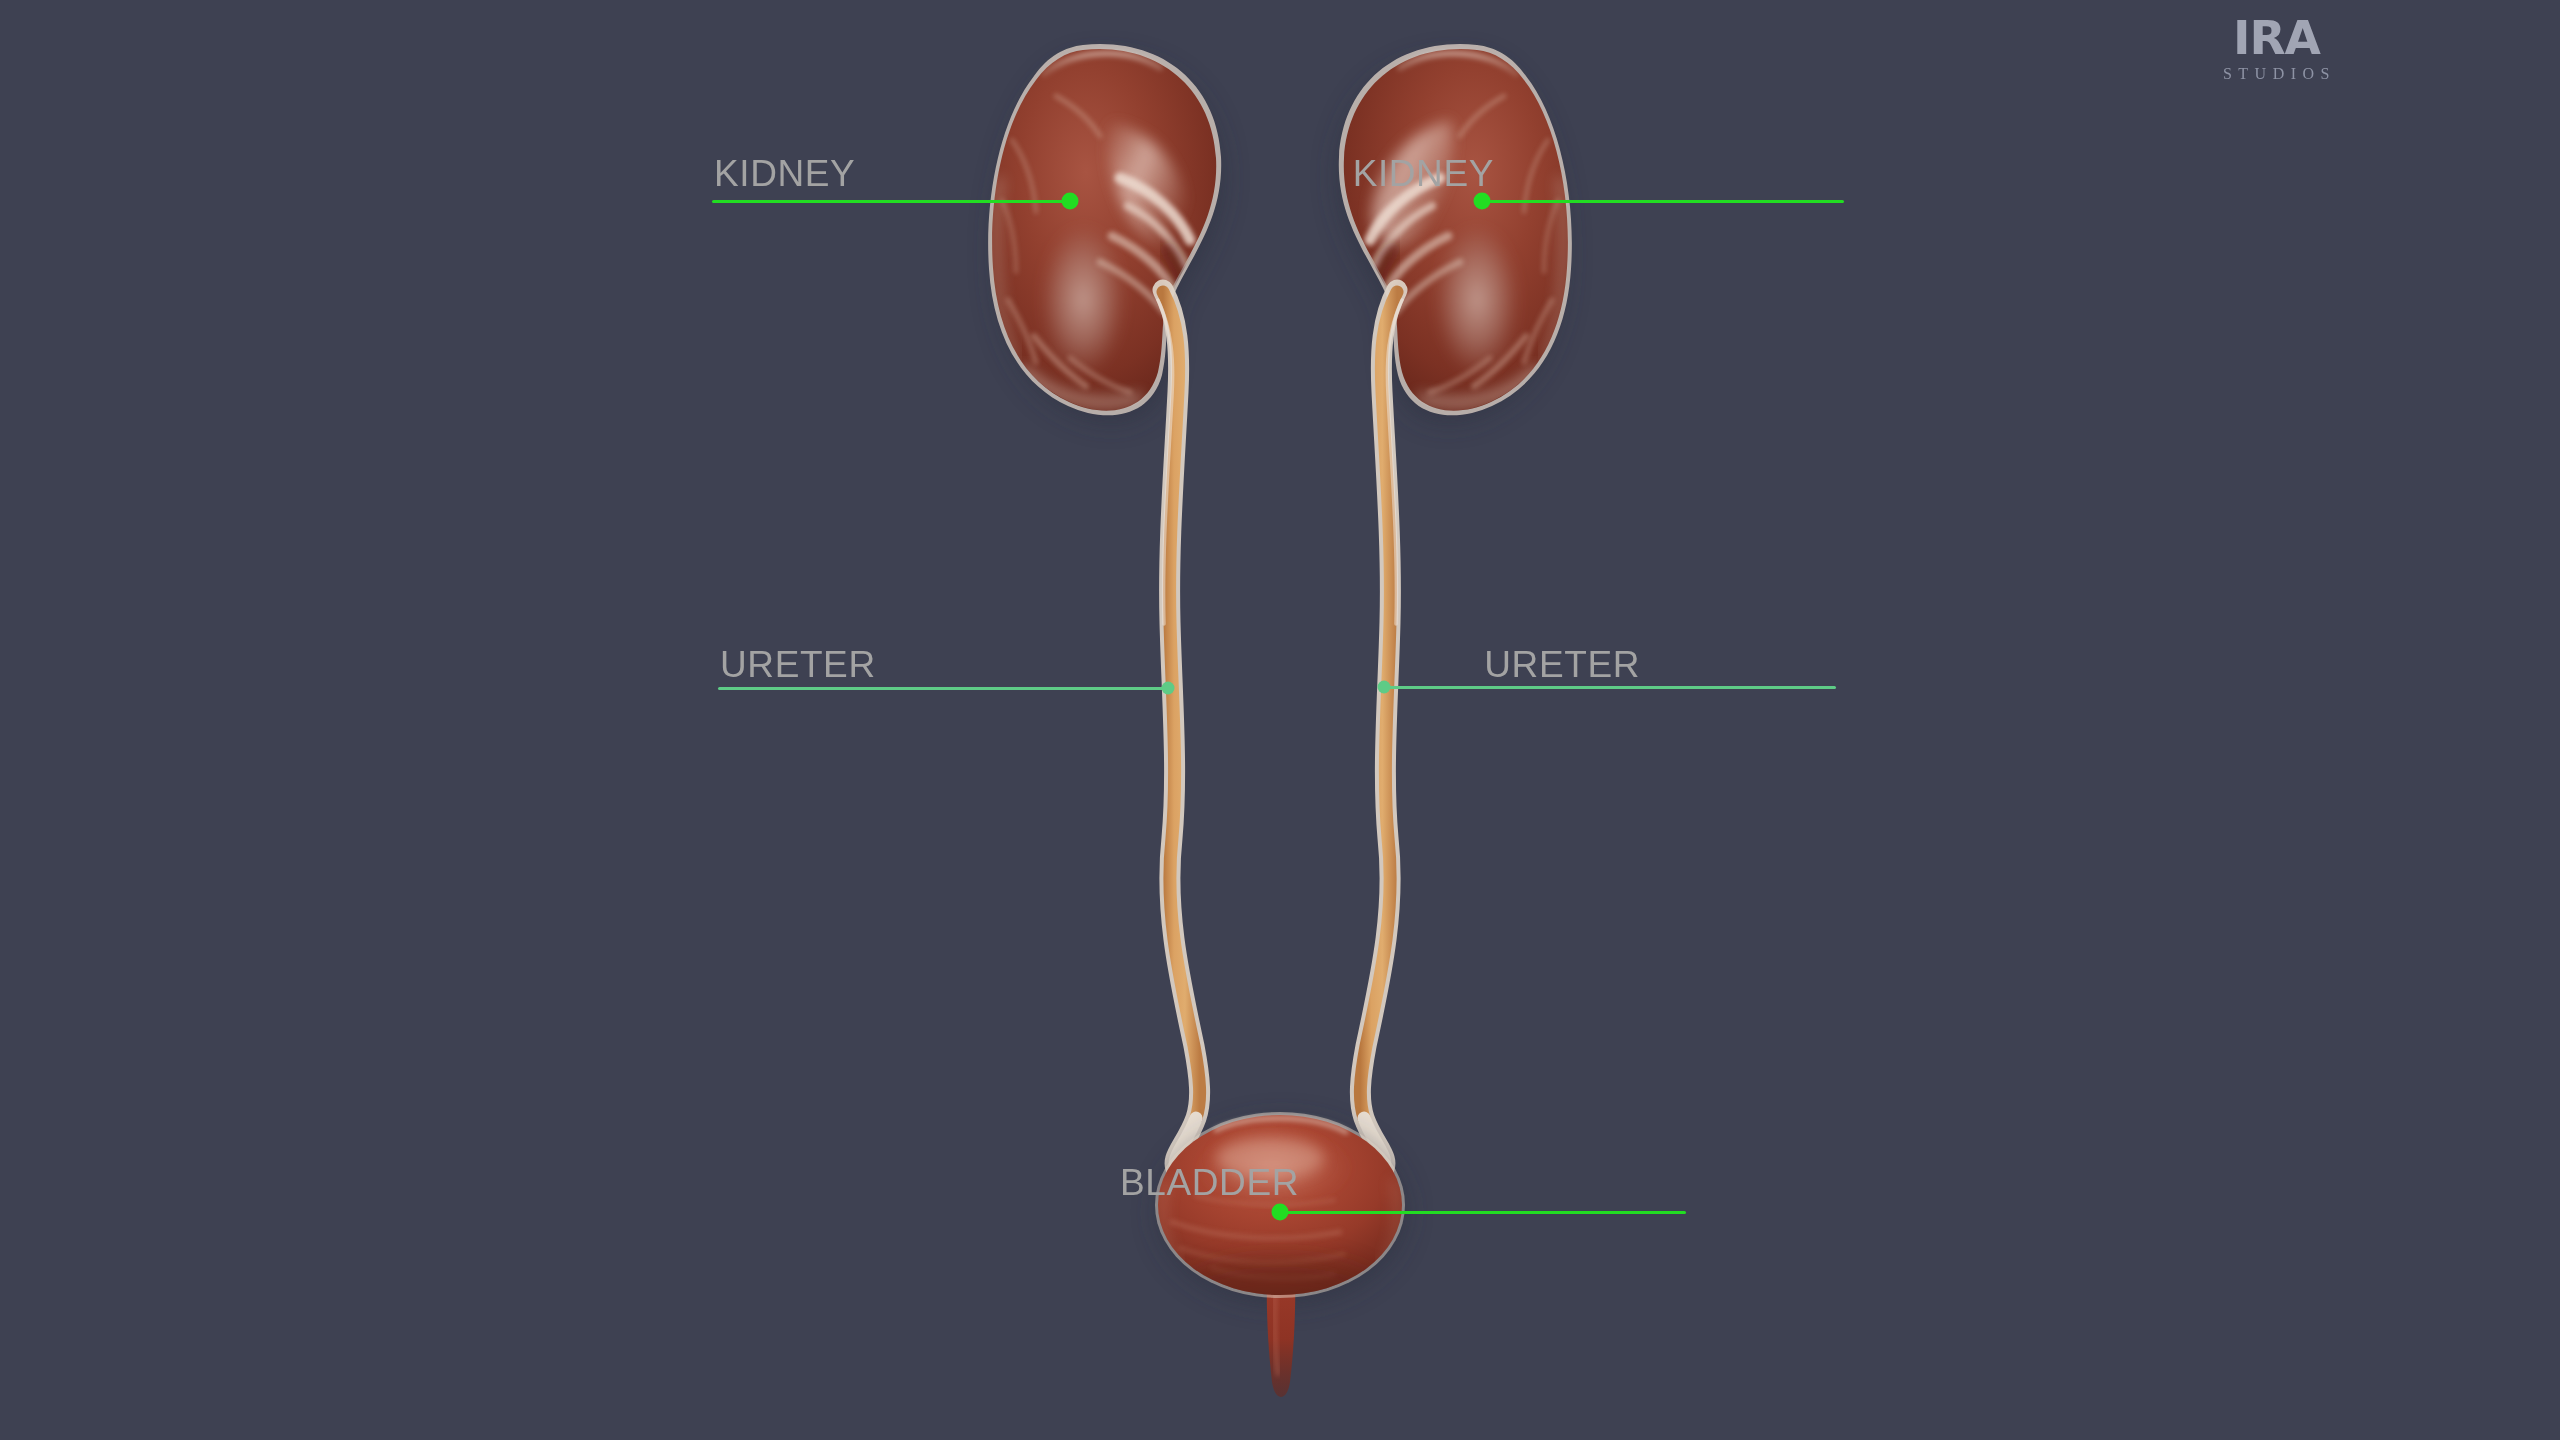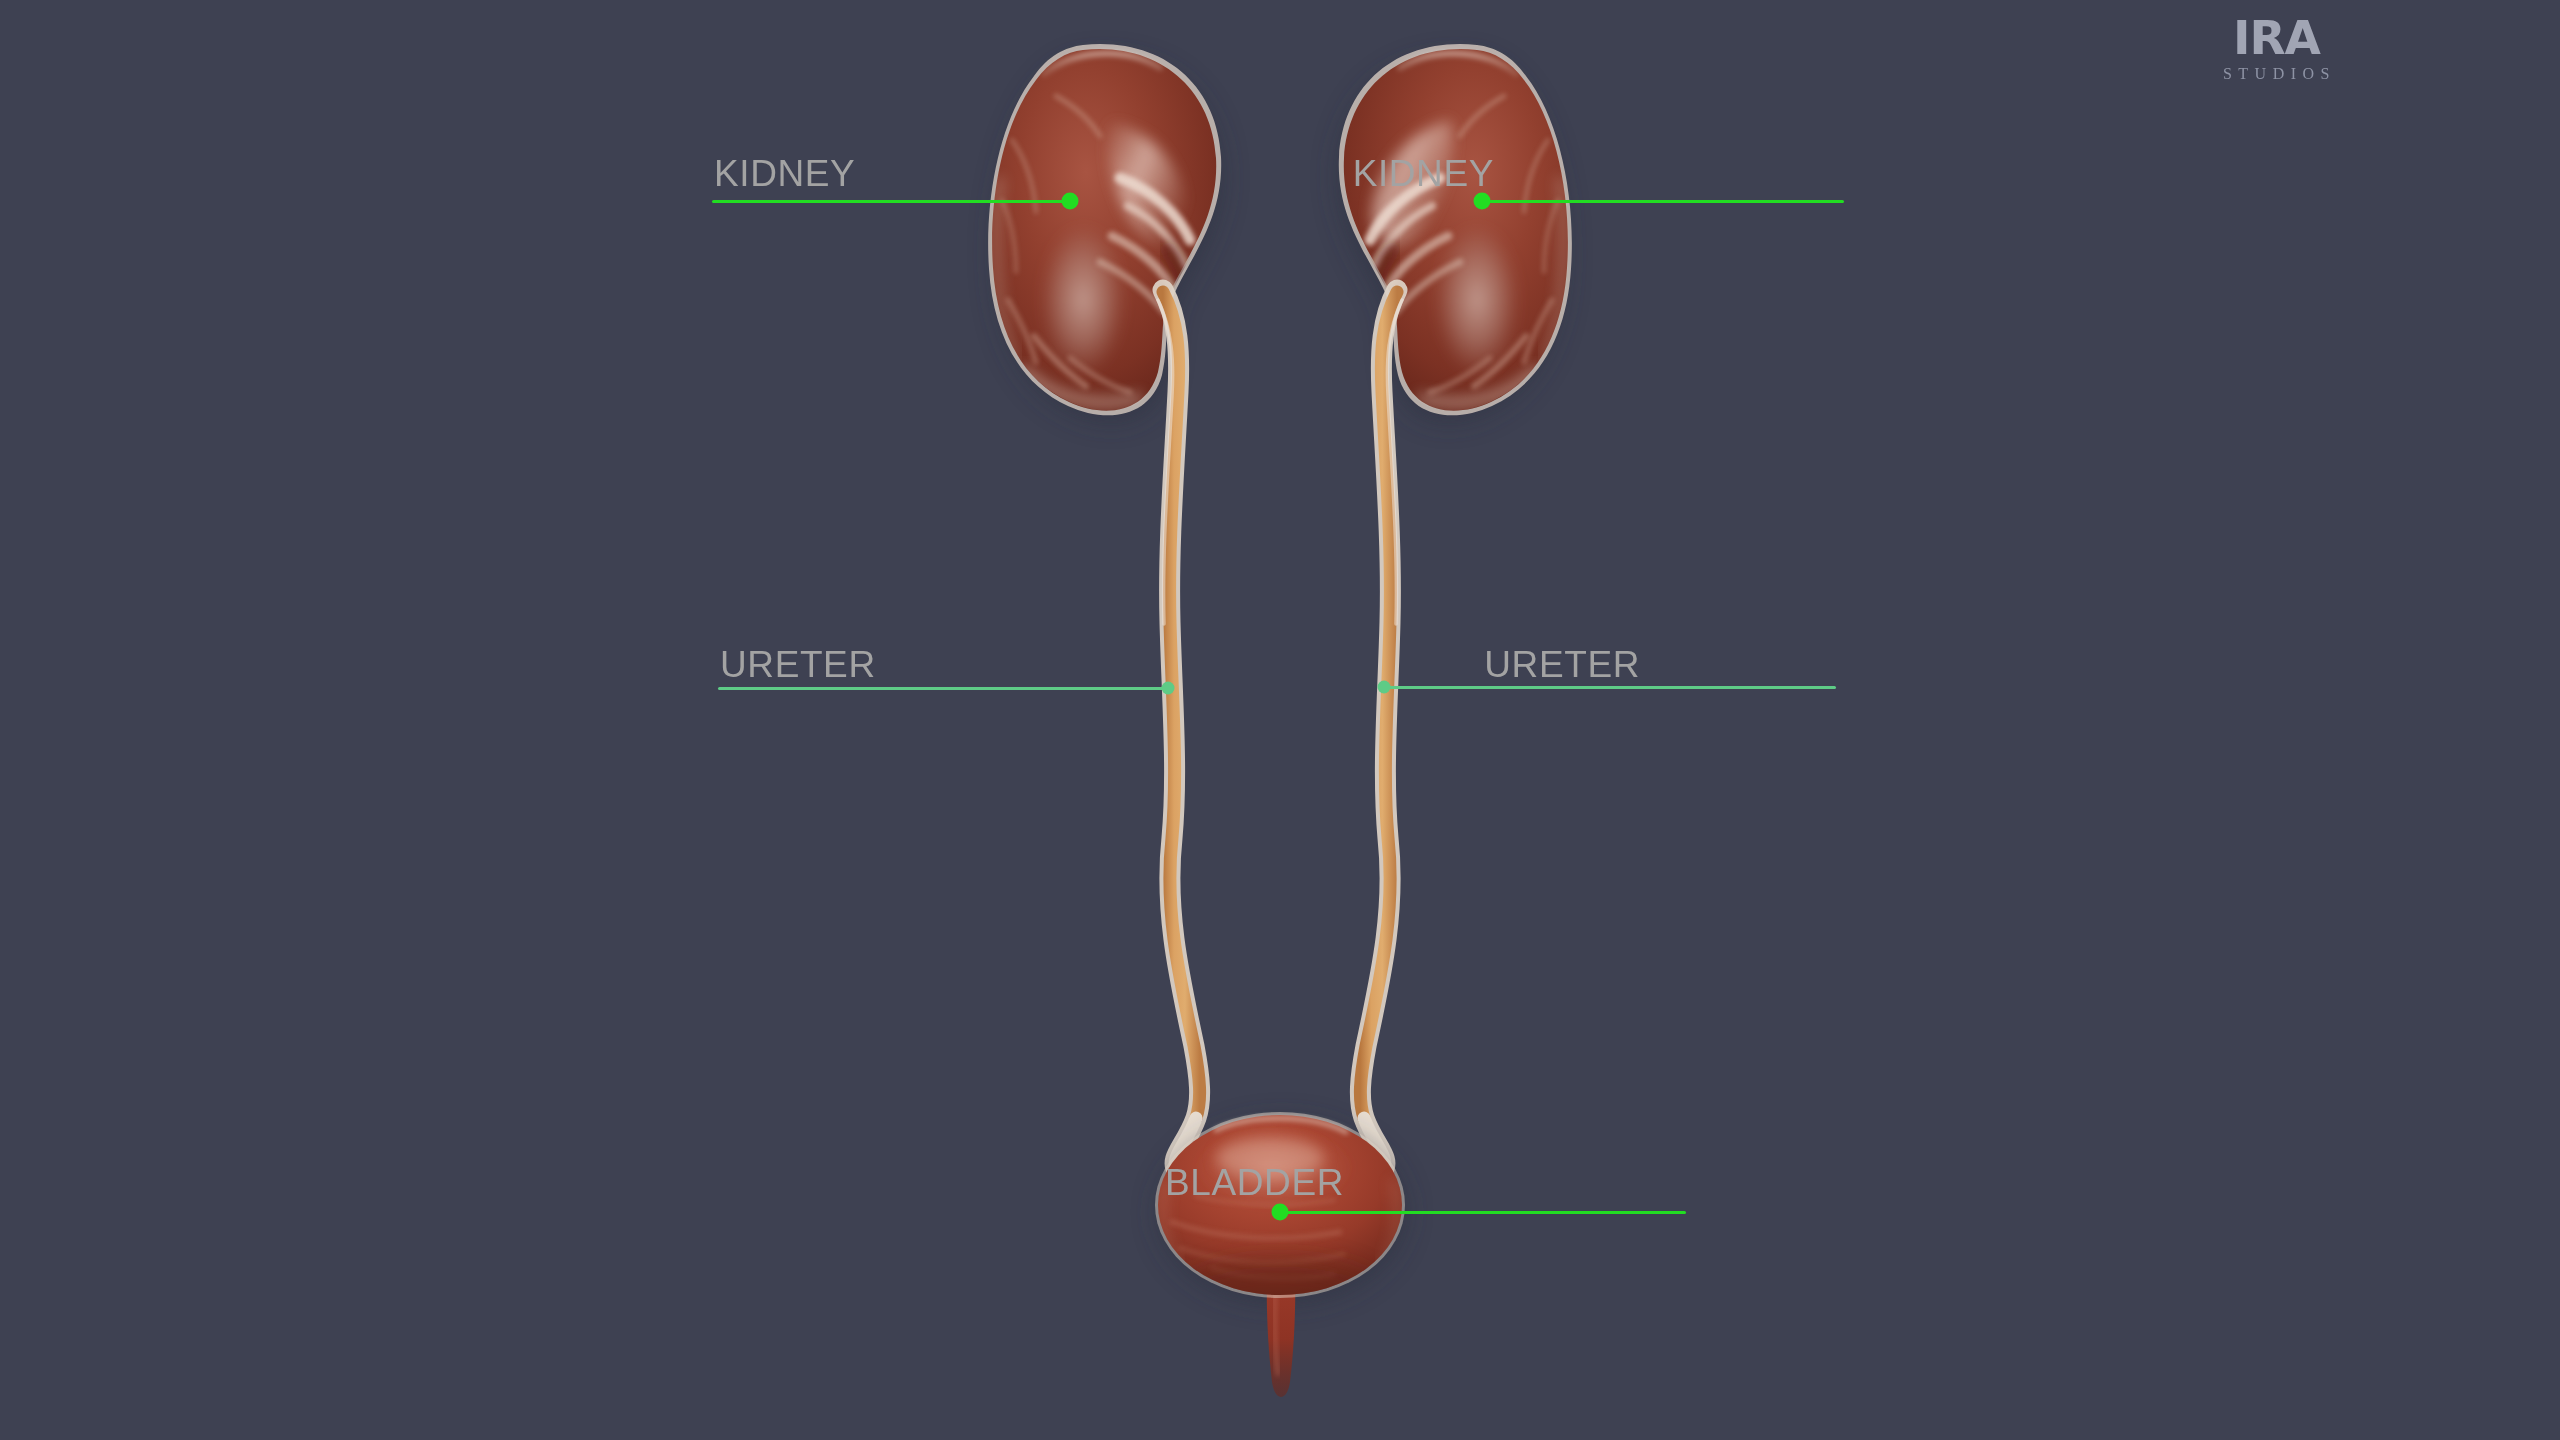--- a/index.html
+++ b/index.html
@@ -334,16 +334,16 @@
       <div class="leader-dot" style="left: 1482px; top: 201px; background: rgb(34, 221, 34);"></div>
       <div class="callout right" style="right: 870px; top: 155px;">KIDNEY</div>
       <div class="leader" style="left: 718px; top: 687px; width: 452px; background: rgb(94, 203, 134);"></div>
       <div class="leader-dot sm" style="left: 1168px; top: 688px; background: rgb(94, 203, 134);"></div>
       <div class="callout left" style="left: 720px; top: 646px;">URETER</div>
       <div class="leader" style="left: 1384px; top: 686px; width: 452px; background: rgb(94, 203, 134);"></div>
       <div class="leader-dot sm" style="left: 1384px; top: 687px; background: rgb(94, 203, 134);"></div>
       <div class="callout right" style="right: 724px; top: 646px;">URETER</div>
       <div class="leader" style="left: 1280px; top: 1211px; width: 406px; background: rgb(34, 221, 34);"></div>
       <div class="leader-dot" style="left: 1280px; top: 1212px; background: rgb(34, 221, 34);"></div>
-      <div class="callout right" style="right: 1020px; top: 1164px; text-align: right;">BLADDER</div>
+      <div class="callout right" style="right: 1065px; top: 1164px; text-align: right;">BLADDER</div>
     </div>
 
 </div>
 
 </body></html>

